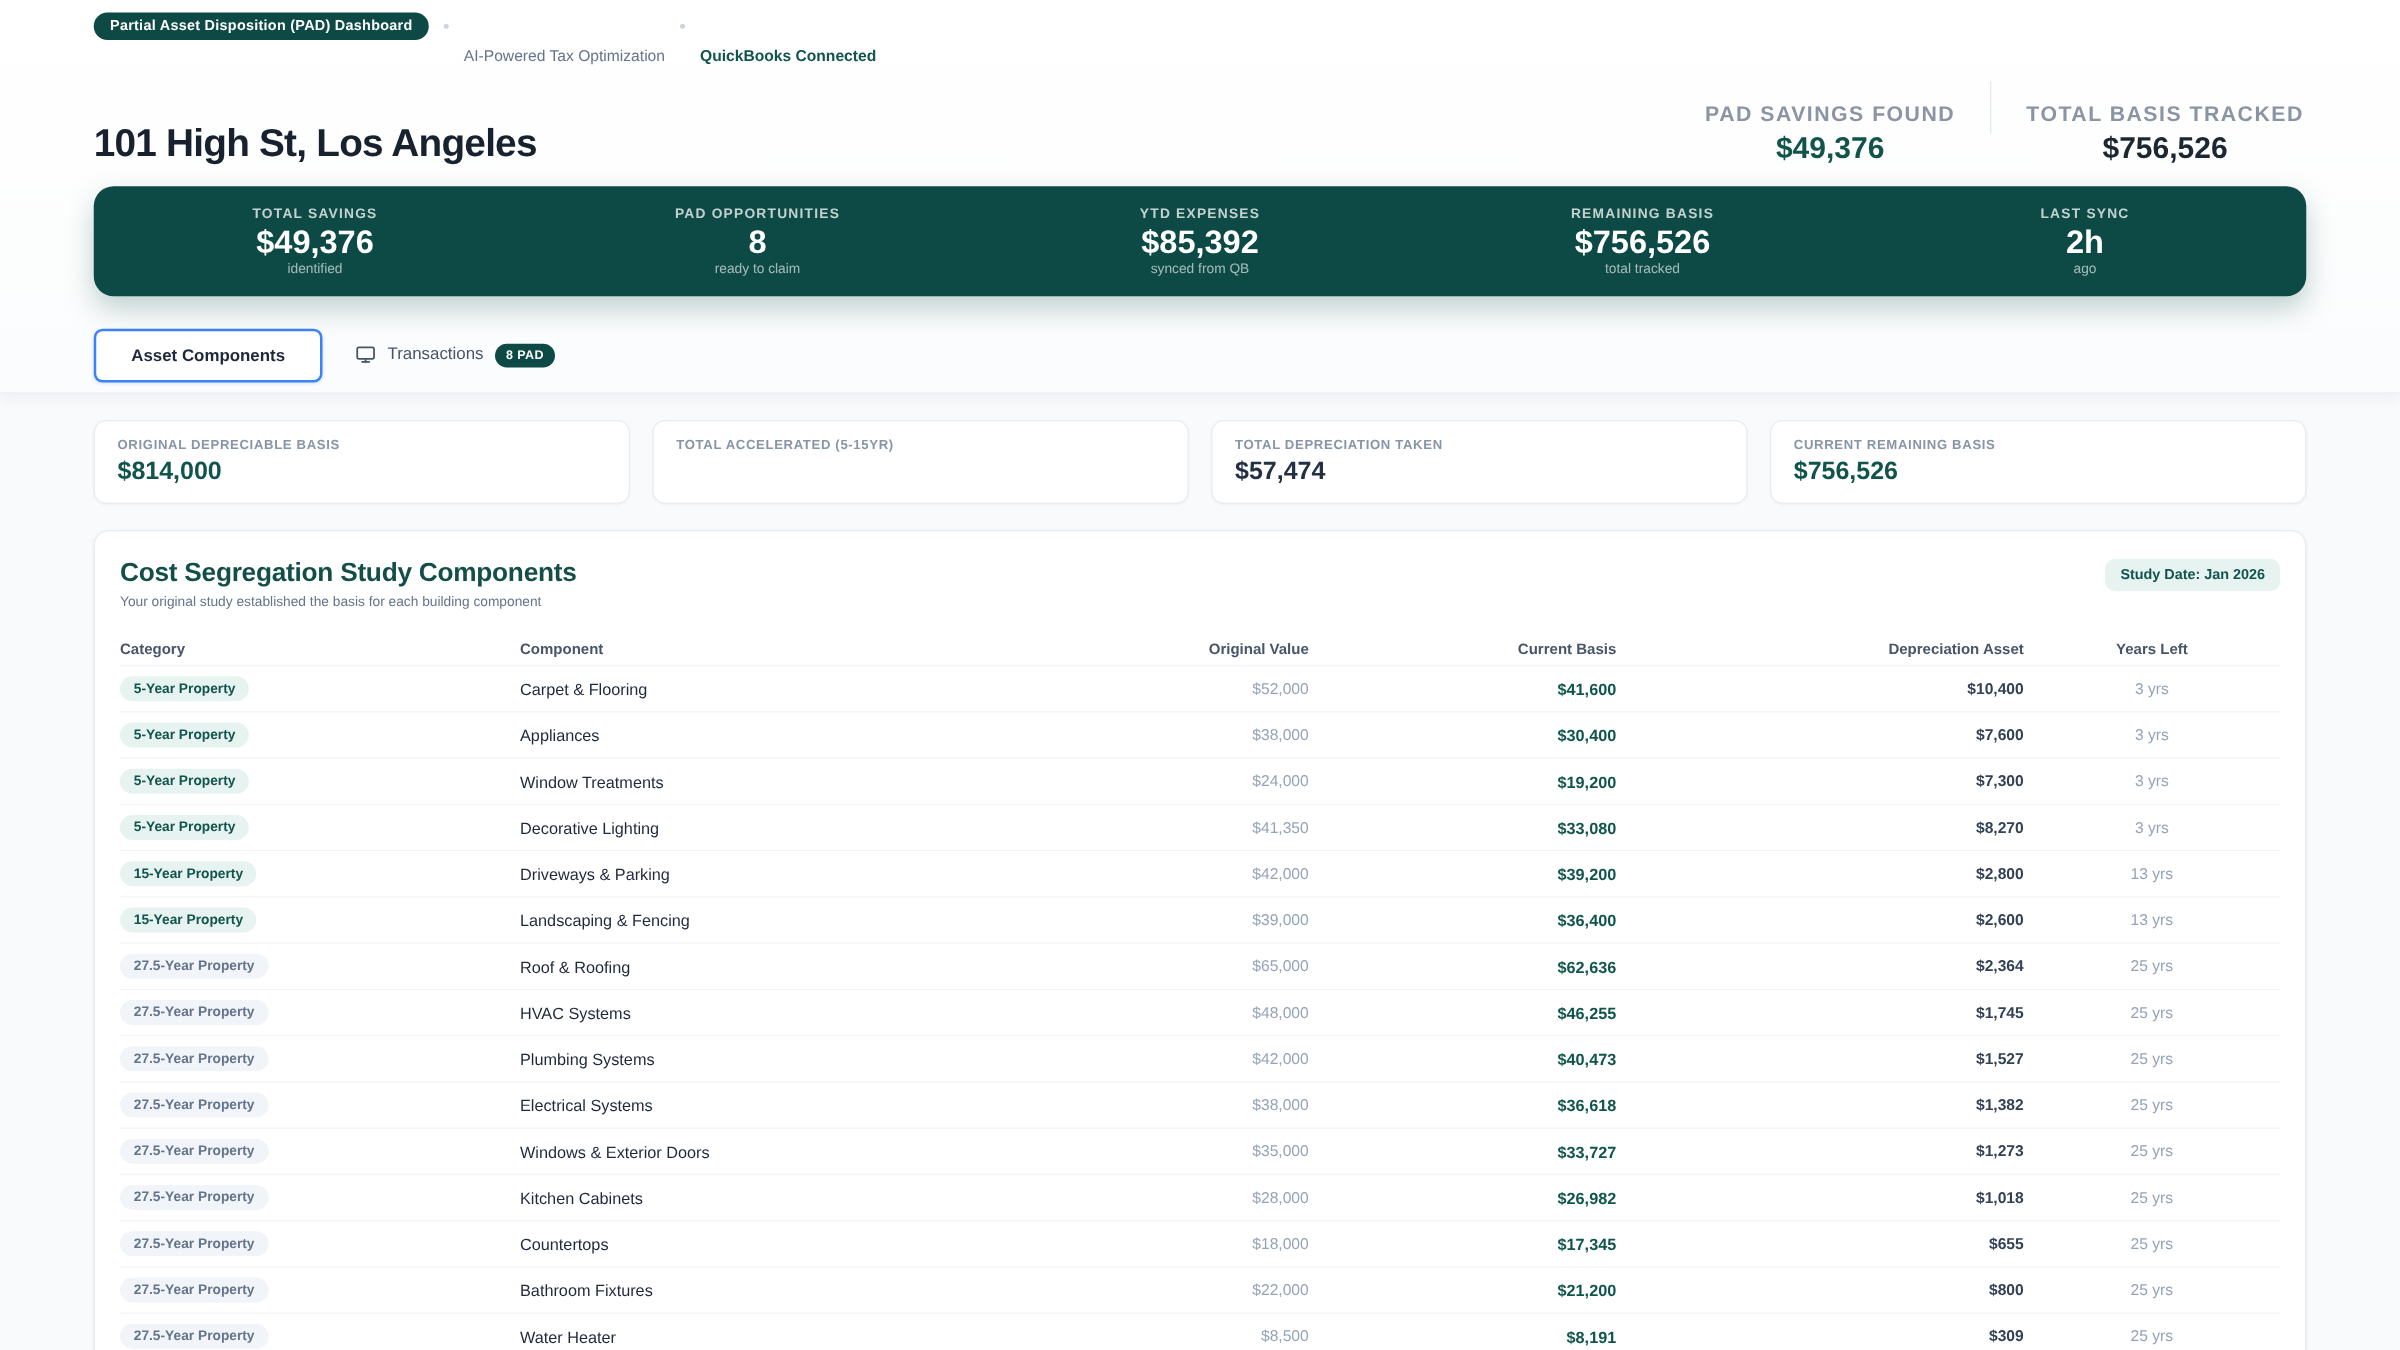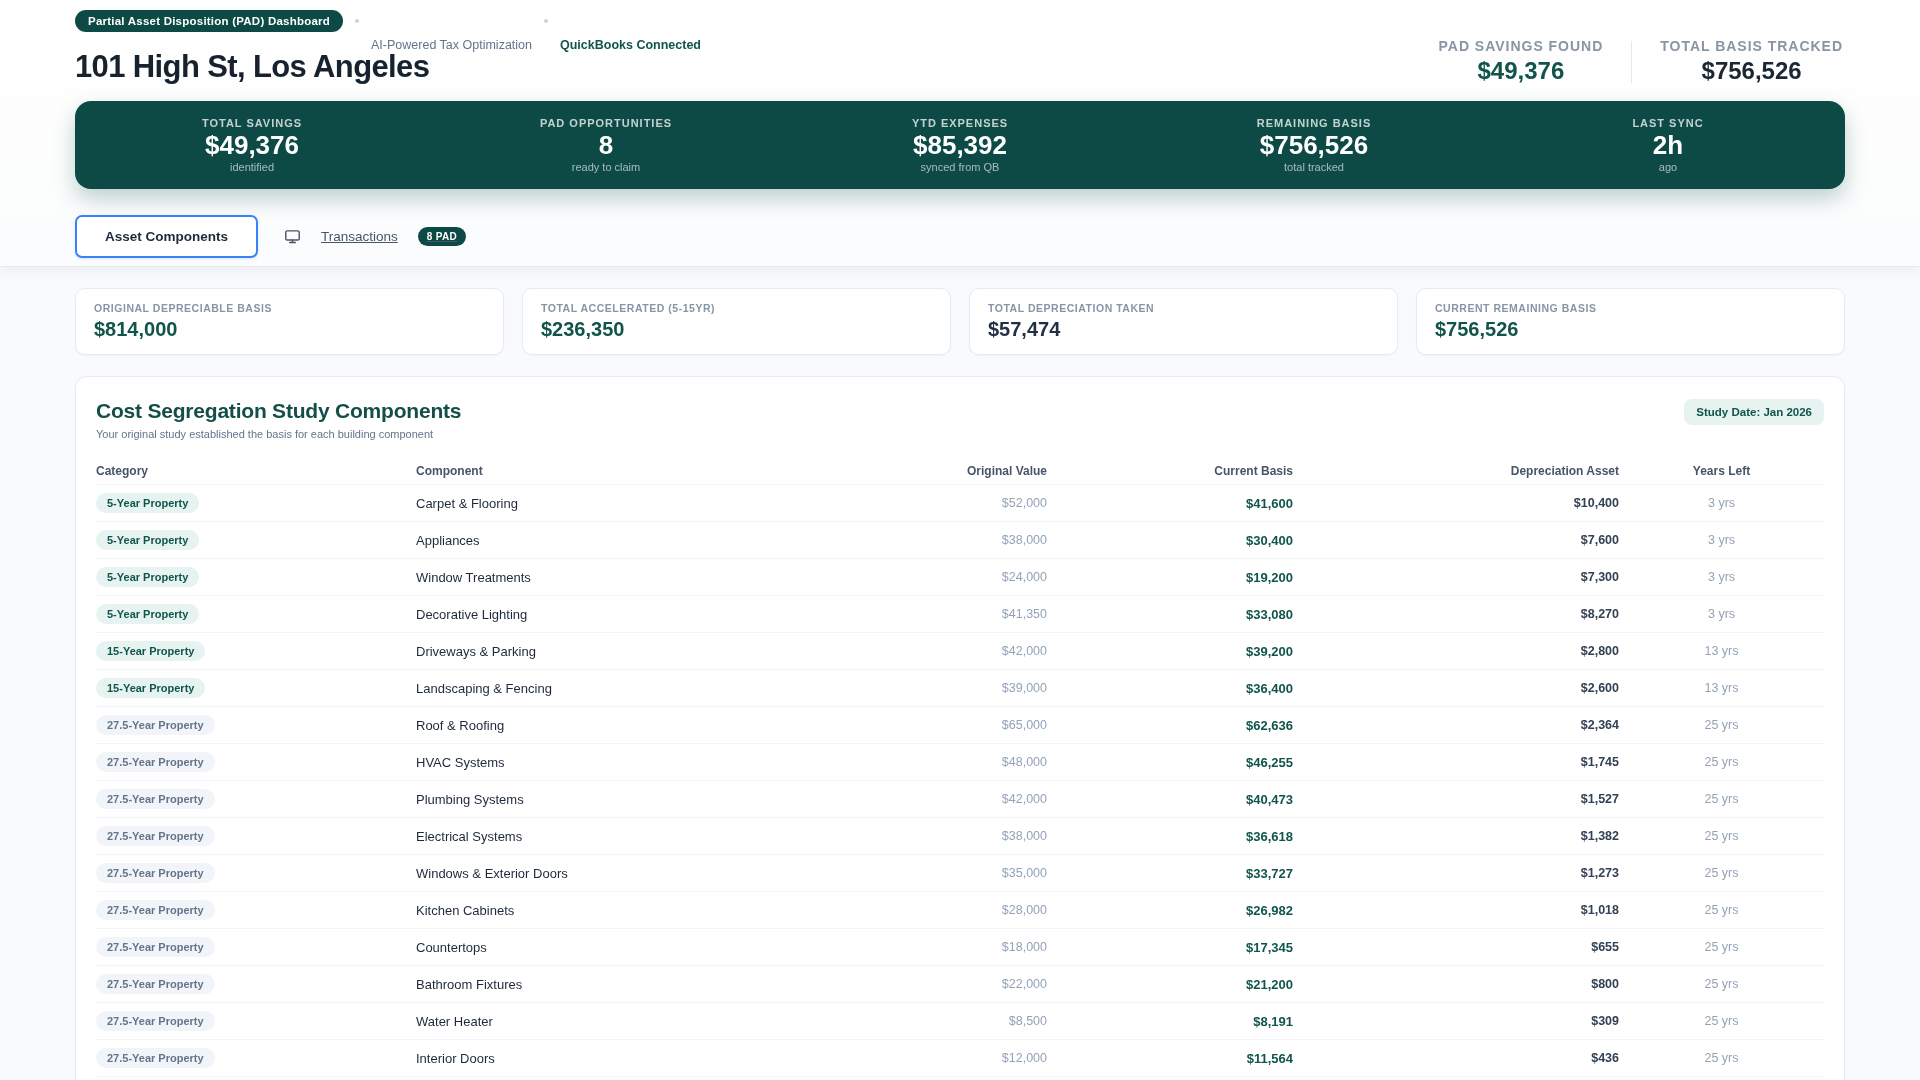--- a/index.html
+++ b/index.html
@@ -18,21 +18,21 @@
     background:var(--accent,#0d4a45); color:#fff; font-size:11.5px; font-weight:700;
     padding:5px 13px; border-radius:999px; letter-spacing:.02em; white-space:nowrap;
   }
   .bc-dot { width:4px; height:4px; border-radius:50%; background:#cbd5e1; }
   .bc-item { font-size:12.5px; color:#64748b; cursor:pointer;margin-top:48px; }
   .bc-item.strong { color:var(--accent_text,#11544b); font-weight:700; }
   .title-row { display:flex; justify-content:space-between; align-items:flex-end; margin-top:6px; }
   .page-title { font-size:31px; font-weight:800; color:#17222e; letter-spacing:-.02em; }
   .summary { display:flex; align-items:center; gap:28px; padding-right:2px; }
   .sum-item { text-align:center; min-width:130px; }
-  .sum-label { font-size:14px; font-weight:600; color:#8a94a3; letter-spacing:.07em; }
+  .sum-label { font-size:17px; font-weight:600; color:#8a94a3; letter-spacing:.07em;margin-top:44px; }
   .sum-value { font-size:24px; font-weight:800; margin-top:3px; }
   .sum-value.green { color:var(--accent_text,#11544b); }
   .sum-value.dark { color:#1b2733; }
   .vdiv { width:1px; height:42px; background:#e2e8f0; }
 
   .hero {
     margin-top:16px; height:88px; border-radius:16px;
     background:var(--accent,#0d4a45);
     box-shadow:0 10px 22px rgba(13,74,69,.25);
     display:flex; align-items:center;
@@ -44,21 +44,21 @@
 
   .tabs-row {
     display:flex; align-items:center; gap:26px;
     margin-top:26px; padding-bottom:8px;
   }
   .tab-active {
     background:#fff; border:2px solid var(--active_tab_border,#3b82f6);
     border-radius:7px; padding:12px 28px; font-size:13.5px; font-weight:700;
     color:#1e293b; cursor:pointer; box-shadow:0 1px 3px rgba(59,130,246,.18);
   }
-  .tab-plain { display:flex; align-items:center; gap:20px; cursor:pointer; color:#475569; font-size:13.5px;text-decoration:underline; }
+  .tab-plain { display:flex; gap:9px; cursor:pointer; color:#475569; font-size:13.5px; }
   .tab-badge {
     background:var(--accent,#0d4a45); color:#fff; font-size:10px; font-weight:800;
     padding:4px 9px; border-radius:999px; letter-spacing:.03em;
   }
   .topbar-edge { border-bottom:1px solid #e7ebf0; box-shadow:0 6px 10px rgba(15,23,42,.04); }
 
   main { padding:21px 75px; }
   .cards-row { display:flex; gap:18px; }
   .stat-card {
     flex:1; background:#fff; border:1px solid var(--border,#e7ecf2);
@@ -172,21 +172,20 @@
 </header>
 
 <main>
   <div class="cards-row">
     <div class="stat-card">
       <div class="stat-label">ORIGINAL DEPRECIABLE BASIS</div>
       <div class="stat-value green">$814,000</div>
     </div>
     <div class="stat-card">
       <div class="stat-label">TOTAL ACCELERATED (5-15YR)</div>
-      <div class="stat-value green">$236,350</div>
     </div>
     <div class="stat-card">
       <div class="stat-label">TOTAL DEPRECIATION TAKEN</div>
       <div class="stat-value dark">$57,474</div>
     </div>
     <div class="stat-card">
       <div class="stat-label">CURRENT REMAINING BASIS</div>
       <div class="stat-value green">$756,526</div>
     </div>
   </div>

